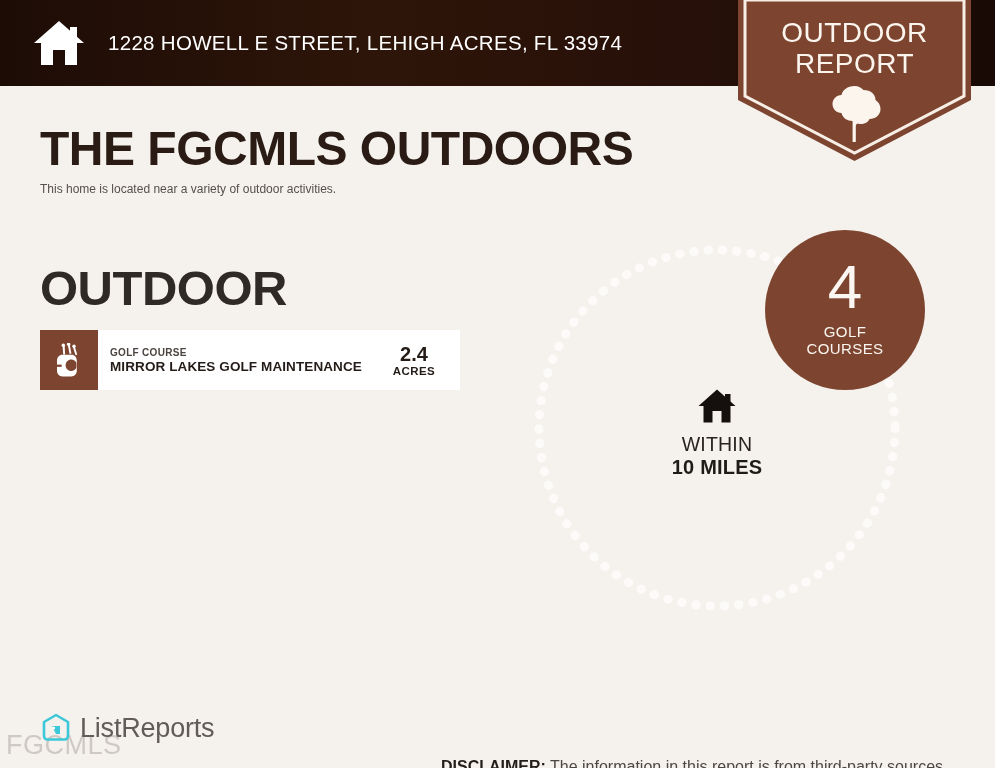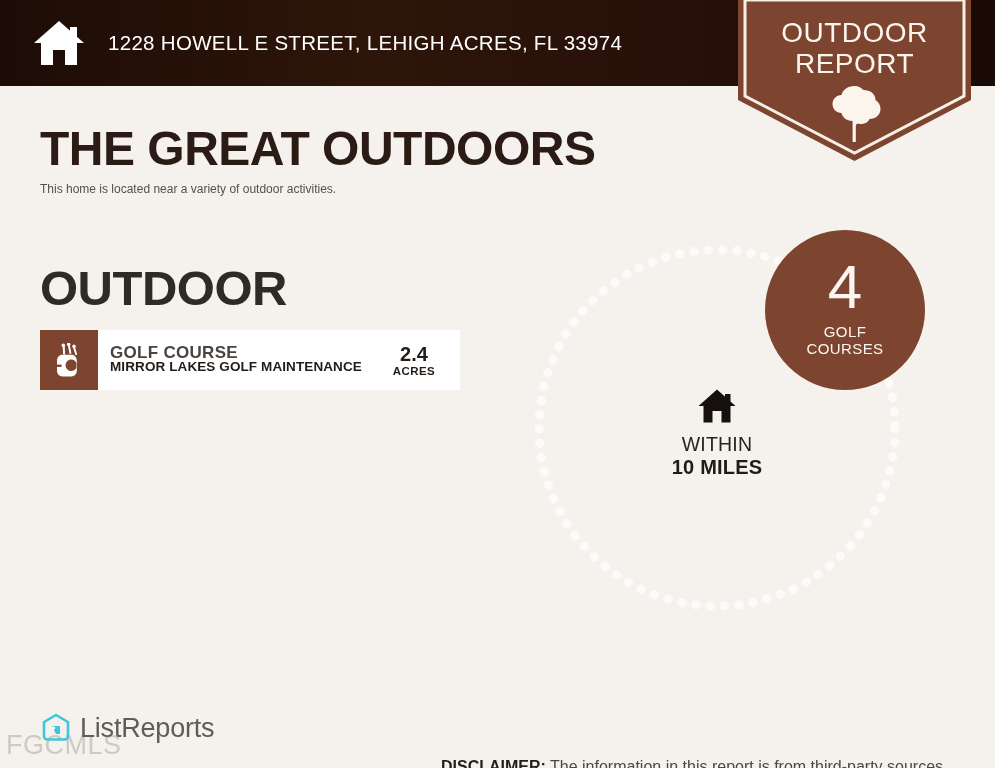--- a/index.html
+++ b/index.html
@@ -51,21 +51,21 @@
   .poi-icon-box{
     width:58px; min-width:58px; background:#7d4530;
     display:flex; align-items:center; justify-content:center;
   }
   .poi-icon-box svg{ width:30px; height:34px; display:block; }
   .poi-text{
     flex:1; display:flex; flex-direction:column; justify-content:center;
     padding-left:12px;
   }
   .poi-cat{
-    font-size:17px; font-weight:bold; color:#4b4340; letter-spacing:.3px;
+    font-size:10px; font-weight:bold; color:#4b4340; letter-spacing:.3px;
     line-height:13.5px;
   }
   .poi-name{
     font-size:13.5px; font-weight:bold; color:#241c18; letter-spacing:.1px;
     line-height:15.5px;
   }
   .poi-dist{
     width:86px; display:flex; flex-direction:column;
     align-items:center; justify-content:center; padding-right:6px;
   }
@@ -150,21 +150,21 @@
                c0-4-2-7-5-9
                c0-6-5-10-12-10
                c-2-2-5-4-9-4 Z"></path>
       <rect x="114.6" y="110" width="3.2" height="32"></rect>
       <path d="M116.2 118 L108 110 L110 113 L116.2 121 Z"></path>
       <path d="M116.2 124 L125 115 L123 119 L116.2 127 Z"></path>
     </g>
   </svg>
 </div>
 
-<div class="title-main">THE GREAT OUTDOORS</div>
+<div class="title-main">THE FGCMLS OUTDOORS</div>
 <div class="title-sub">This home is located near a variety of outdoor activities.</div>
 <div class="section-heading">OUTDOOR</div>
 
 <div class="poi-list">
   <div class="poi-row">
     <div class="poi-icon-box">
       <svg viewBox="0 0 30 34" xmlns="http://www.w3.org/2000/svg">
         <g fill="#ffffff">
           <path d="M10.5 2.5 c-.9-.6-1.9-.2-1.9.9 l.6 8.2 1.9-.2 -.4-7.9 c0-.6.3-.8.6-.5 Z"></path>
           <circle cx="9.3" cy="2.3" r="1.7"></circle>

